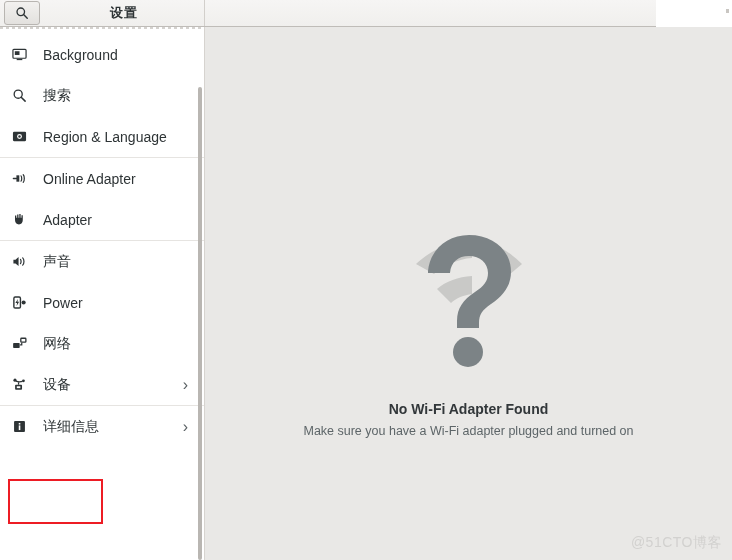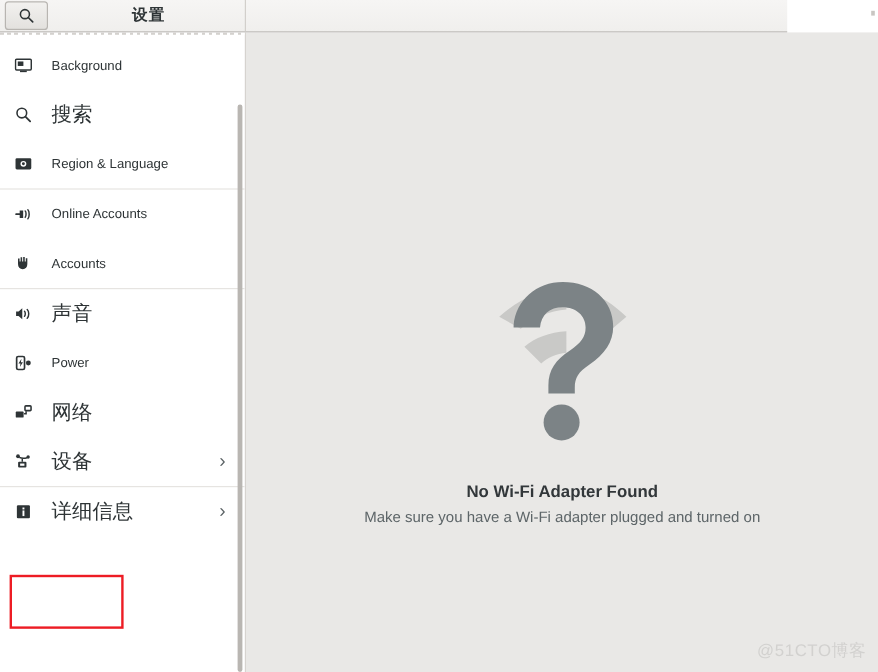--- a/index.html
+++ b/index.html
@@ -113,25 +113,25 @@
     min-width: 22px;
     height: 20px;
     display: flex;
     align-items: center;
     justify-content: flex-start;
     color: #2e3436;
   }
   .nav-icon svg { display: block; }
   .nav-label {
     margin-left: 9px;
-    font-size: 11px;
+    font-size: 14px;
     color: #2e3436;
     white-space: nowrap;
   }
-  .nav-label.cjk { font-size: 17px; }
+  .nav-label.cjk { font-size: 14px; }
   .nav-chevron {
     position: absolute;
     right: 16px;
     top: 50%;
     transform: translateY(-50%);
     color: #5c6366;
   }
   .nav-sep {
     height: 1px;
     background: #e6e4e1;
@@ -284,31 +284,31 @@
 
       <div class="nav-item">
         <span class="nav-icon">
           <svg width="15" height="15" viewBox="0 0 16 16">
             <path d="M1.5 8h3.2" stroke="#2e3436" stroke-width="1.5" stroke-linecap="round"></path>
             <path d="M4.7 4.6h3.1v6.8H4.7z" fill="#2e3436"></path>
             <path d="M9.6 5.2c1 .8 1 4.6 0 5.6" fill="none" stroke="#2e3436" stroke-width="1.3" stroke-linecap="round"></path>
             <path d="M12 4c1.5 1.3 1.5 6.7 0 8" fill="none" stroke="#2e3436" stroke-width="1.3" stroke-linecap="round"></path>
           </svg>
         </span>
-        <span class="nav-label">Online Accounts</span>
+        <span class="nav-label">Online Adapter</span>
         <span class="nav-chevron"></span>
       </div>
 
       <div class="nav-item">
         <span class="nav-icon">
           <svg width="15" height="15" viewBox="0 0 16 16">
             <path d="M3.2 6.2V3.6h1.4v2.6h.9V2.6h1.4v3.6h.9V2.2h1.4v4h.9V3.4h1.4v5.2c0 2.9-1.6 4.6-4.1 4.6S3.2 11.5 3.2 8.6z" fill="#2e3436"></path>
           </svg>
         </span>
-        <span class="nav-label">Accounts</span>
+        <span class="nav-label">Adapter</span>
         <span class="nav-chevron"></span>
       </div>
 
 
       <div class="nav-sep"></div>
 
       <div class="nav-item">
         <span class="nav-icon">
           <svg width="15" height="15" viewBox="0 0 16 16">
             <path d="M1.5 6h2.2L7 3.1v9.8L3.7 10H1.5z" fill="#2e3436"></path>

